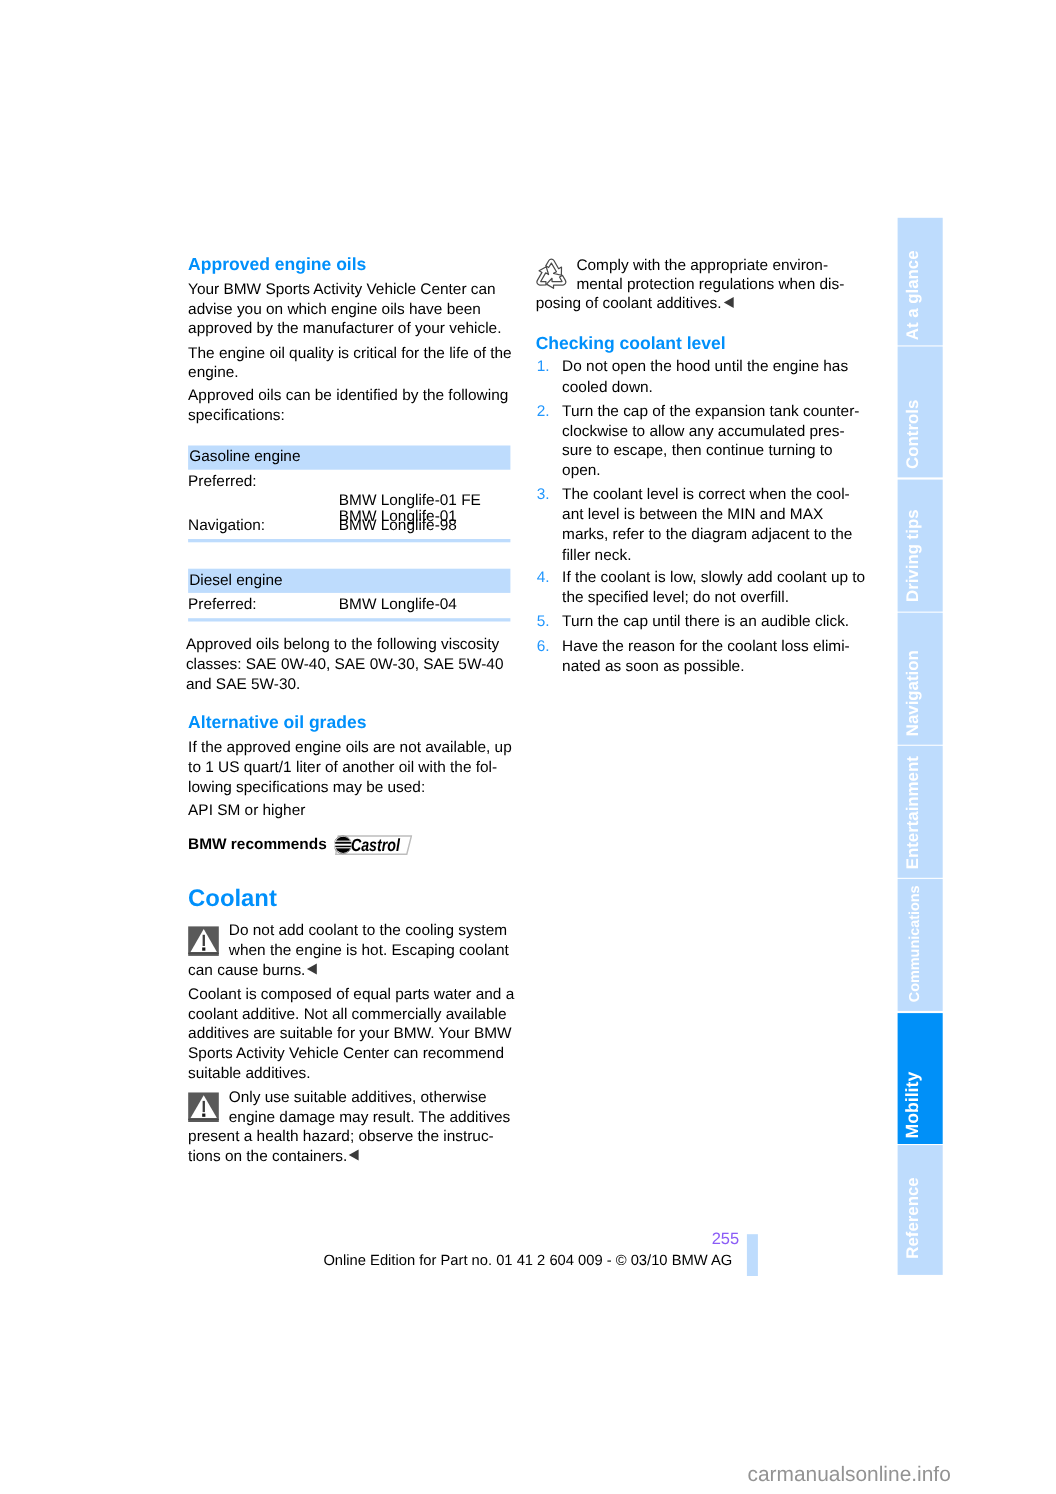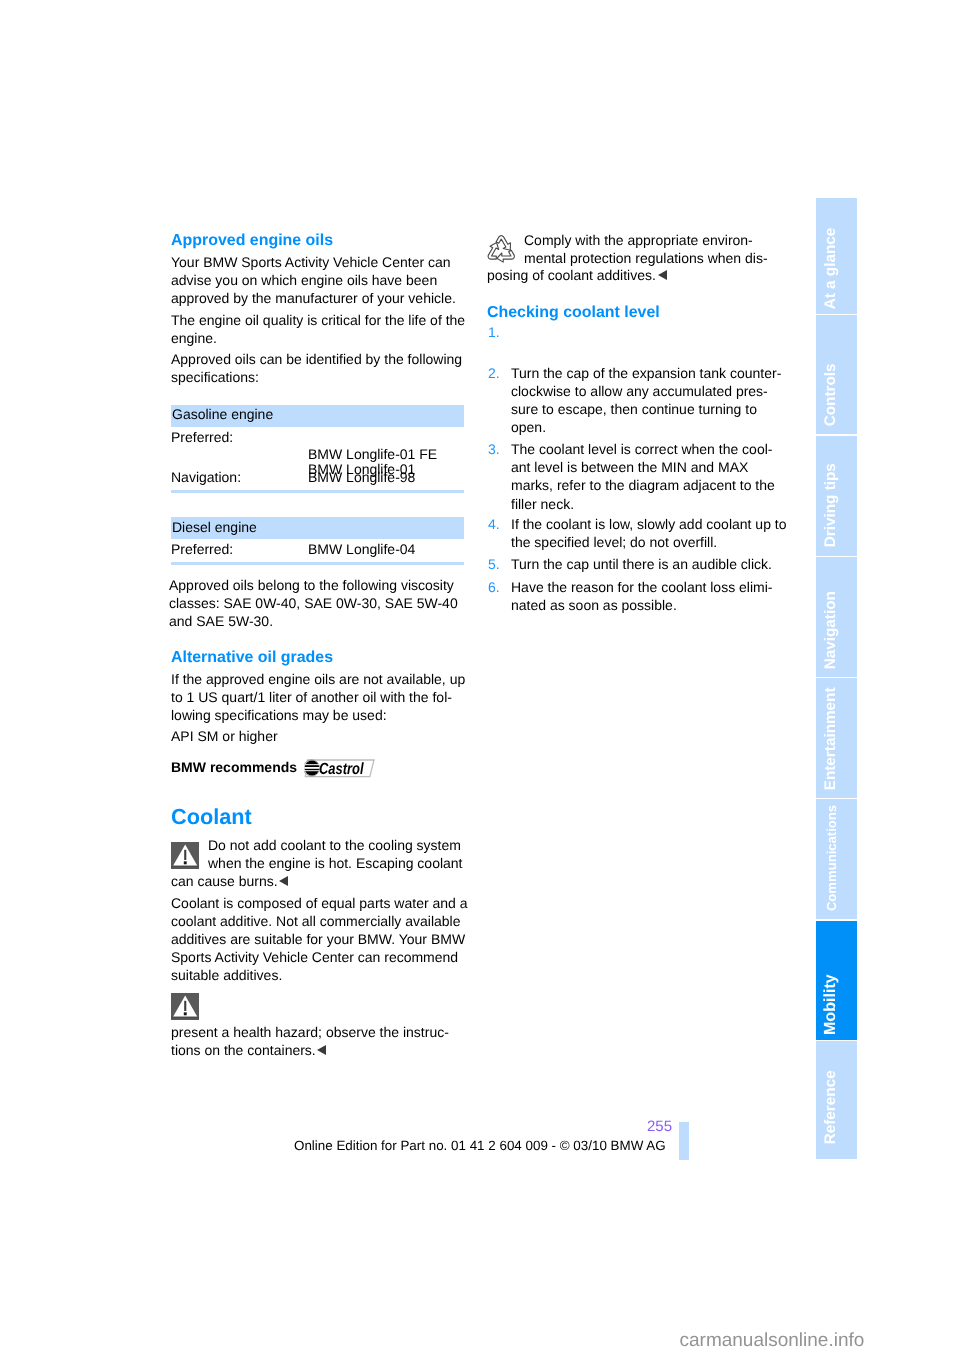--- a/index.html
+++ b/index.html
@@ -122,20 +122,22 @@
 
   <span class="icon" style="left:171px;top:993px;">
     <svg width="28" height="27" viewBox="0 0 28 27">
       <rect x="0" y="0" width="28" height="27" fill="#595959"></rect>
       <path d="M14.2 2.6 L26.2 23.4 H2.2 Z" fill="#ffffff"></path>
       <rect x="13.2" y="7.8" width="2.1" height="10.2" fill="#3d3d3d"></rect>
       <rect x="12.8" y="19.3" width="2.9" height="3.0" fill="#1a1a1a"></rect>
       <rect x="0" y="24.0" width="28" height="1.2" fill="#4a4a4a"></rect>
     </svg>
   </span>
+  <div class="blk" style="left:208px;top:988.2px;width:270px;">Only use suitable additives, otherwise
+engine damage may result. The additives</div>
   <div class="blk" style="left:171px;top:1023.2px;width:300px;"><span>present a health hazard; observe the instruc-
 tions on the containers.</span><span class="mk">◀</span></div>
 
   <span class="icon" style="left:486.2px;top:234.2px;">
     <svg width="30.5" height="31.5" viewBox="0 0 100 104">
       <g fill="none" stroke="#4a4a4a" stroke-width="3.7" stroke-linejoin="round" transform="translate(100,0) scale(-1,1)">
         <g id="recarm">
           <path d="M50 17 L34.8 43 L43.4 48 L20.0 53.6 L19.6 29.0 L28.2 34.0 L42.4 9.4 A9.0 9.0 0 0 1 57.6 9.4 L66.8 25.4 L58.2 30.4 L50 17 Z"></path>
         </g>
         <use href="#recarm" transform="rotate(120 50 54)"></use>
@@ -143,20 +145,22 @@
       </g>
     </svg>
   </span>
   <div class="blk" style="left:524px;top:230.9px;width:260px;">Comply with the appropriate environ-
 mental protection regulations when dis-</div>
   <div class="blk" style="left:487px;top:266.2px;width:300px;"><span>posing of coolant additives.</span><span class="mk">◀</span></div>
 
   <div class="h2" style="left:487px;top:304.3px;">Checking coolant level</div>
 
   <div class="num" style="left:488px;top:323.3px;">1.</div>
+  <div class="blk" style="left:511px;top:323.3px;width:280px;">Do not open the hood until the engine has
+cooled down.</div>
 
   <div class="num" style="left:488px;top:363.7px;">2.</div>
   <div class="blk" style="left:511px;top:363.7px;width:280px;">Turn the cap of the expansion tank counter-
 clockwise to allow any accumulated pres-
 sure to escape, then continue turning to
 open.</div>
 
   <div class="num" style="left:488px;top:440px;">3.</div>
   <div class="blk" style="left:511px;top:440px;width:280px;">The coolant level is correct when the cool-
 ant level is between the MIN and MAX

